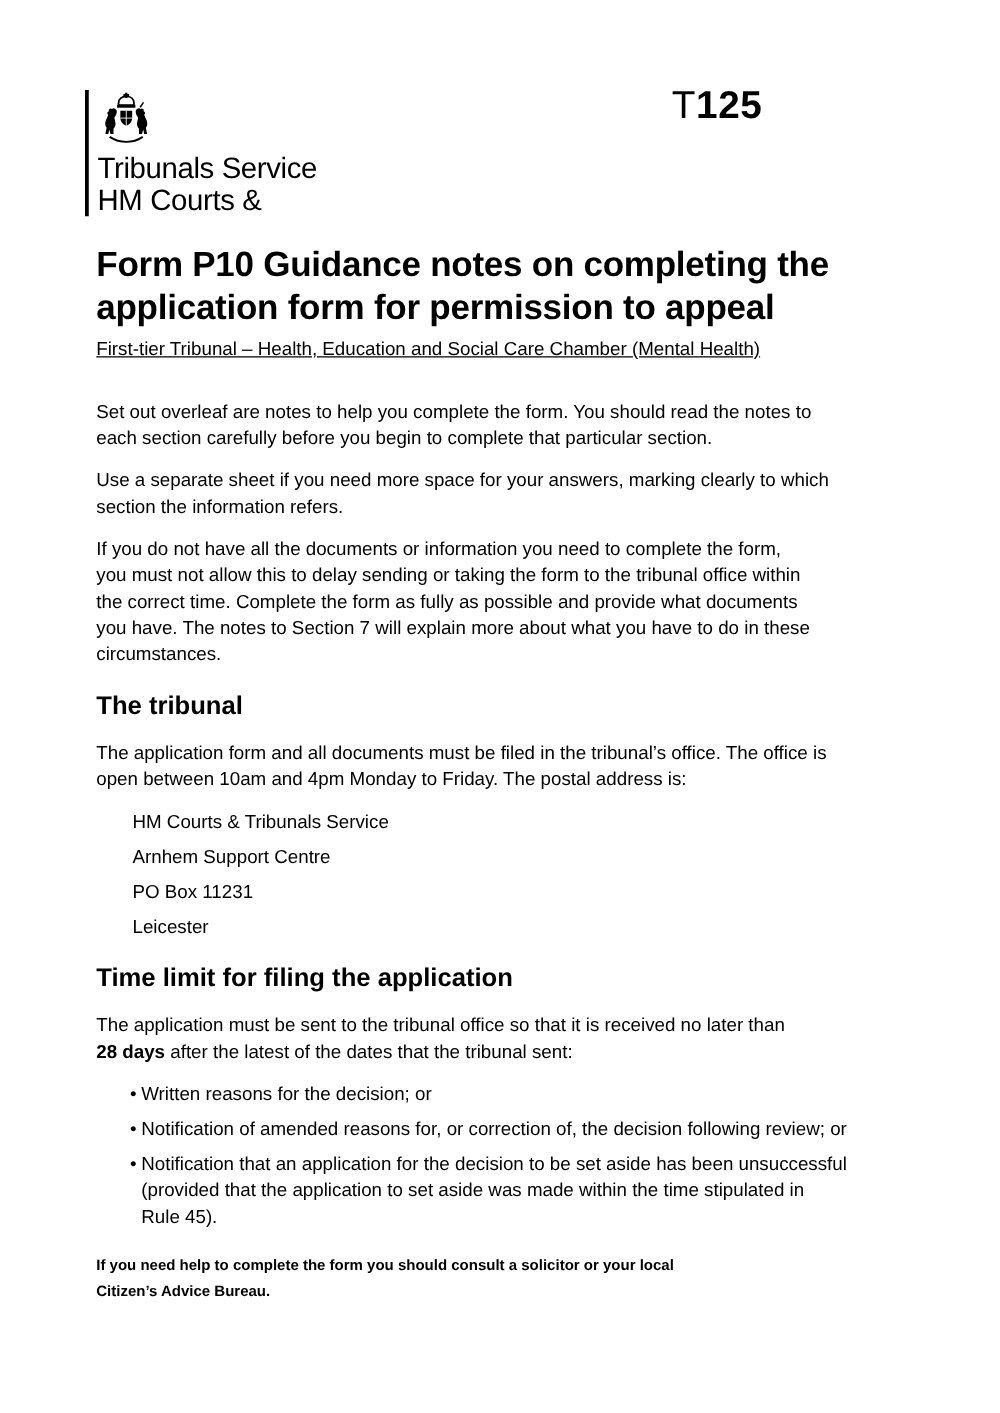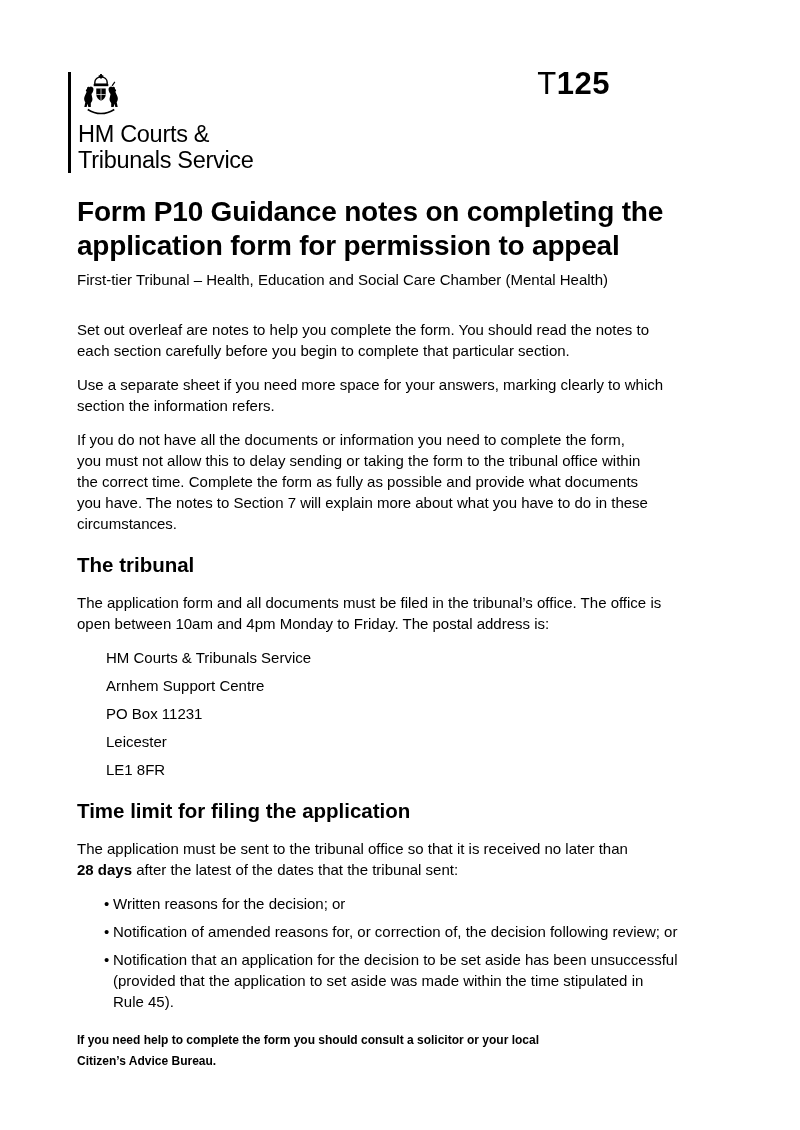--- a/index.html
+++ b/index.html
@@ -36,21 +36,21 @@
   .logo-name { font-size: 23.5px; line-height: 25.5px; font-weight: 400; letter-spacing: -0.3px; }
 
   h1.doc-title {
     font-size: 28px;
     line-height: 33.5px;
     font-weight: 700;
     letter-spacing: -0.2px;
     margin: 0 0 8px 0;
     white-space: pre-wrap;
   }
-  .doc-subtitle { font-size: 15px; line-height: 19px; margin: 0 0 30px 0; }
+  .doc-subtitle { font-size: 15px; line-height: 19px; margin: 0 0 30px 0; text-decoration: underline; }
 
   p.body-p {
     font-size: 15px;
     line-height: 21px;
     margin: 0 0 13px 0;
     white-space: pre-wrap;
   }
   h2.section-heading {
     font-size: 20.5px;
     line-height: 24px;
@@ -108,22 +108,22 @@
         <path d="M23.4 14.2v-2.6c0-4.4 3.6-7.3 8.6-7.3s8.6 2.9 8.6 7.3v2.6z" fill="none" stroke="#000" stroke-width="2"></path>
         <rect x="21.8" y="13.8" width="20.4" height="3.2"></rect>
         <path d="M25.4 20.3h13.2v8c0 4.8-2.9 7.3-6.6 8.9-3.7-1.6-6.6-4.1-6.6-8.9z"></path>
         <line x1="32" y1="20.3" x2="32" y2="37.2" stroke="#fff" stroke-width="1"></line>
         <line x1="25.4" y1="28.6" x2="38.6" y2="28.6" stroke="#fff" stroke-width="1"></line>
         <path d="M21.5 20.6c-1.2-2.9-4.2-3.9-5.3-2.1-1.9-1.6-4.6.3-3.6 2.3-2 .6-2.4 2.9-.6 3.9l-2.9 6.8c-1.2 2.9-.6 5.9 1 7.9l-1.4 6.8h3.3l1-4.8 1.4 4.8h3.4v-5.8c1.9-1.9 2.9-4.8 1.9-7.7l-1-4.8c1.6-1.5 2.8-4 2.8-7.3z"></path>
         <path d="M42.5 20.6c1.2-2.9 4.2-3.9 5.3-2.1 1.9-1.6 4.6.3 3.6 2.3 2 .6 2.4 2.9.6 3.9l2.9 6.8c1.2 2.9.6 5.9-1 7.9l1.4 6.8h-3.3l-1-4.8-1.4 4.8h-3.4v-5.8c-1.9-1.9-2.9-4.8-1.9-7.7l1-4.8c-1.6-1.5-2.8-4-2.8-7.3z"></path>
         <path d="M47.5 16.5l3.8-5.5" stroke="#000" stroke-width="1.6"></path>
         <path d="M13.5 49.5c6.5 4.2 12.8 5.6 18.5 5.6s12-1.4 18.5-5.6" fill="none" stroke="#000" stroke-width="2.2"></path>
       </svg>
+      <div class="logo-name">Tribunals Service</div>
       <div class="logo-name">HM Courts &amp;</div>
-      <div class="logo-name">Tribunals Service</div>
     </div>
   </div>
 
   <div class="content">
 
     <h1 class="doc-title">Form P10 Guidance notes on completing the
 application form for permission to appeal</h1>
     <div class="doc-subtitle">First-tier Tribunal – Health, Education and Social Care Chamber (Mental Health)</div>
 
     <p class="body-p">Set out overleaf are notes to help you complete the form. You should read the notes to
@@ -138,21 +138,20 @@
 
     <h2 class="section-heading">The tribunal</h2>
     <p class="body-p">The application form and all documents must be filed in the tribunal’s office. The office is
 open between 10am and 4pm Monday to Friday. The postal address is:</p>
 
     <div class="address">
       <div class="address-line">HM Courts &amp; Tribunals Service</div>
       <div class="address-line">Arnhem Support Centre</div>
       <div class="address-line">PO Box 11231</div>
       <div class="address-line">Leicester</div>
-      <div class="address-line">LE1 8FR</div>
     </div>
 
     <h2 class="section-heading">Time limit for filing the application</h2>
     <p class="body-p intro-timelimit"><span>The application must be sent to the tribunal office so that it is received no later than
 </span><span class="b">28 days</span><span> after the latest of the dates that the tribunal sent:</span></p>
 
     <ul class="bullets">
       <li><span class="bullet-dot">•</span><span>Written reasons for the decision; or</span></li>
       <li><span class="bullet-dot">•</span><span>Notification of amended reasons for, or correction of, the decision following review; or</span></li>
       <li><span class="bullet-dot">•</span><span>Notification that an application for the decision to be set aside has been unsuccessful

